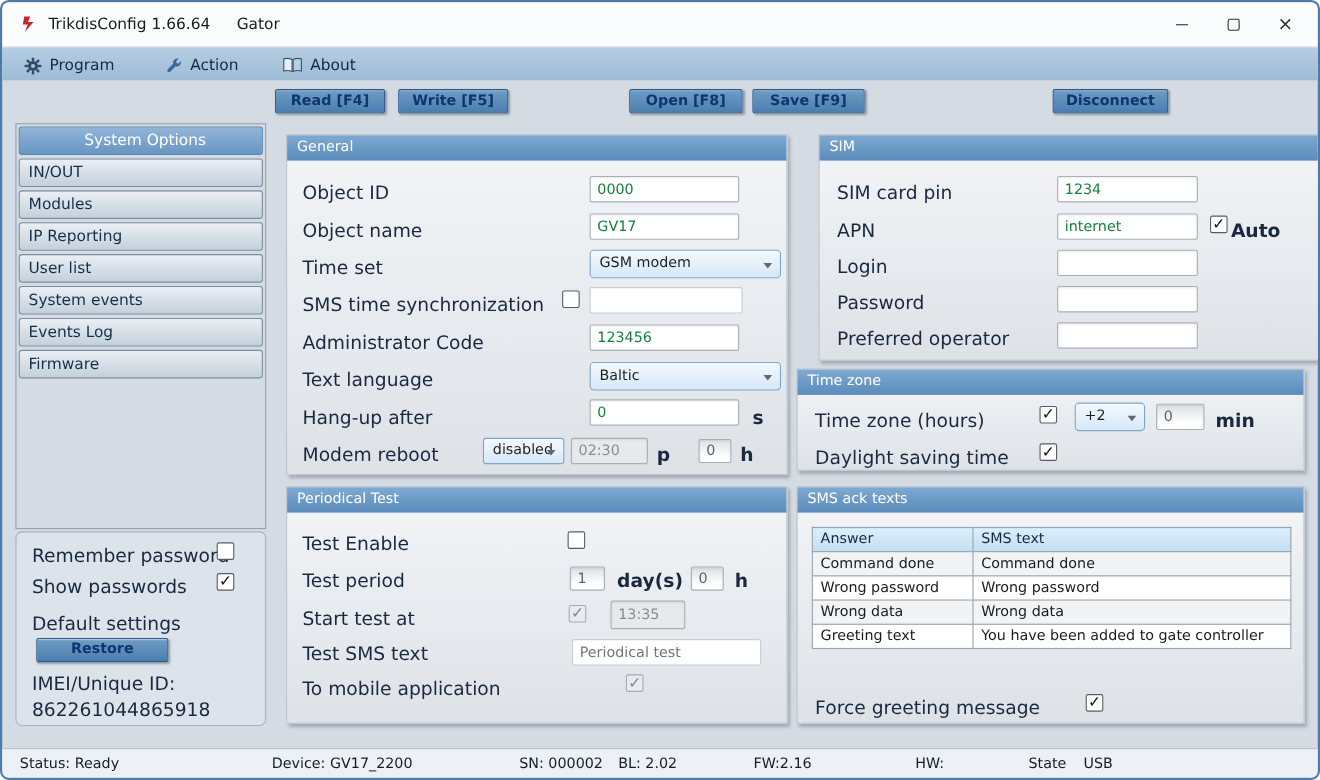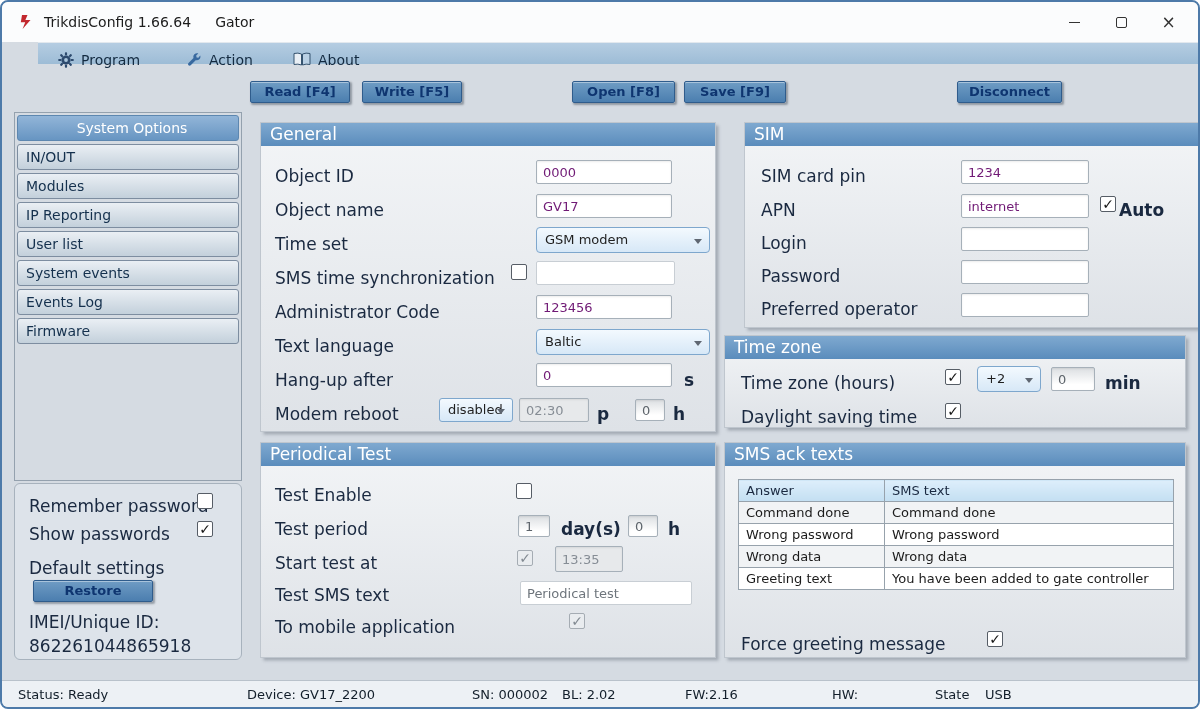--- a/index.html
+++ b/index.html
@@ -14,22 +14,22 @@
   .app-logo { position:absolute; left:16px; top:12px; width:16px; height:16px; }
   .title-text { position:absolute; left:42px; top:12px; font-size:14px; color:#1c1c1c; }
   .title-sub { margin-left:24px; }
   .win-controls { position:absolute; right:6px; top:0; height:40px; display:flex; }
   .win-btn { width:47px; height:40px; display:flex; align-items:center; justify-content:center;
              color:#333; font-size:17px; cursor:default; }
   .min-bar { width:11px; border-top:1.6px solid #333; }
   .max-box { width:11px; height:11px; border:1.6px solid #333; border-radius:2px; }
 
   
-  .menubar { position:absolute; top:40px; left:0; right:0; height:22px;
-             background:linear-gradient(#b5cde2,#9dbcd6); border-top:1px solid #e2e8ee;margin-left:36px; }
+  .menubar { position:absolute; top:40px; left:0; right:0; height:31px;
+             background:linear-gradient(#b5cde2,#9dbcd6); border-top:1px solid #e2e8ee; }
   .menu-item { position:absolute; top:0; height:33px; display:flex; align-items:center; gap:7px;
                font-size:14px; color:#132a40; }
 
   
   .tb-btn { position:absolute; top:79px; height:22px; text-align:center; line-height:20px;
             background:linear-gradient(#6f9cc4,#4b7eaf); border:1px solid #2f5c8c; border-radius:2px;
             color:#0e3570; font-size:13px; font-weight:bold;
             box-shadow:inset 0 1px 0 rgba(255,255,255,.4), 1.5px 1.5px 2px rgba(60,70,85,.45); }
 
   
@@ -41,27 +41,27 @@
   .nav-item.selected { background:linear-gradient(#92b5d8,#6795c2); border-color:#5d87b0; color:#ffffff;text-align:center; }
 
   .opts { position:absolute; left:12px; top:481px; width:228px; height:177px;
           background:#dde3ea; border:1px solid #a7b2bd; border-radius:6px; }
 
   
   .panel { position:absolute; background:linear-gradient(#f3f5f7,#dee2e7);
            border:1px solid #bfc6ce; box-shadow:2.5px 2.5px 3px rgba(85,95,110,.4); }
   .panel-header { position:absolute; top:0; left:0; right:0; height:23px;
                   background:linear-gradient(#7fa9d0,#5a8cbc); color:#fff;
-                  font-size:17px; line-height:22px; padding-left:9px; }
+                  font-size:13px; line-height:22px; padding-left:9px; }
 
   .lbl { position:absolute; font-size:17px; color:#1a2940; white-space:nowrap; }
   .unit { font-weight:bold; }
 
   .inp { position:absolute; height:24px; border:1px solid #a6b0b9; border-radius:2px; background:#fff;
-         font:13px "DejaVu Sans","Liberation Sans",sans-serif; padding:0 6px; color:#701a75;
+         font:13px "DejaVu Sans","Liberation Sans",sans-serif; padding:0 6px; color:#15803d;
          box-shadow:inset 0 1px 2px rgba(0,0,0,.08); }
   .inp.off { background:#e7e9eb; color:#868d95; }
   .inp.dim { background:linear-gradient(#dcdfe2,#ffffff 75%); color:#5d646b; }
   .inp.soft { border-color:#c8ced4; color:#6e757c; box-shadow:none; }
 
   .dd { position:absolute; height:26px; background:linear-gradient(#f3f9fe,#d7e8f7);
         border:1px solid #7ea7cd; border-radius:4px; font-size:13px; color:#1f1f1f;
         line-height:24px; padding-left:8px; }
   .dd .arr { position:absolute; right:7px; top:11px; width:0; height:0;
              border-left:4px solid transparent; border-right:4px solid transparent; border-top:5px solid #5f6772; }

